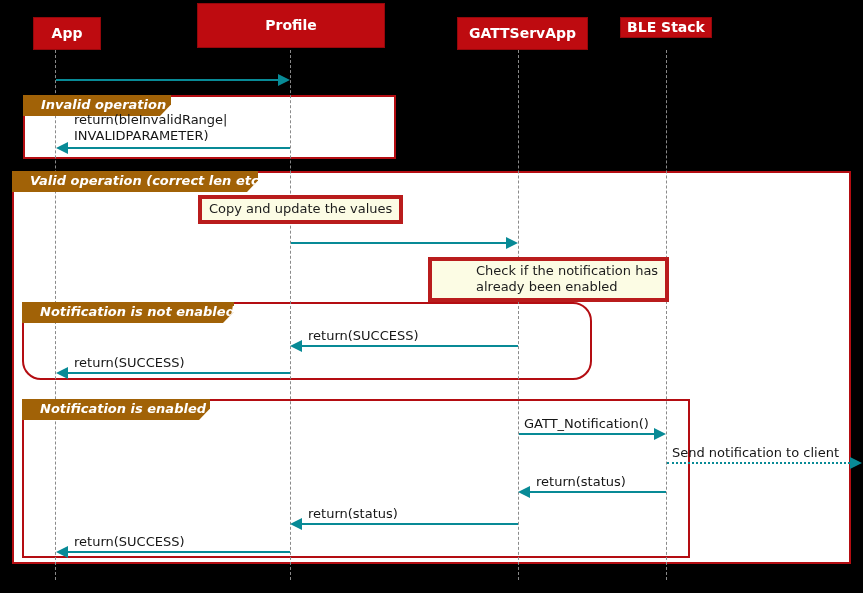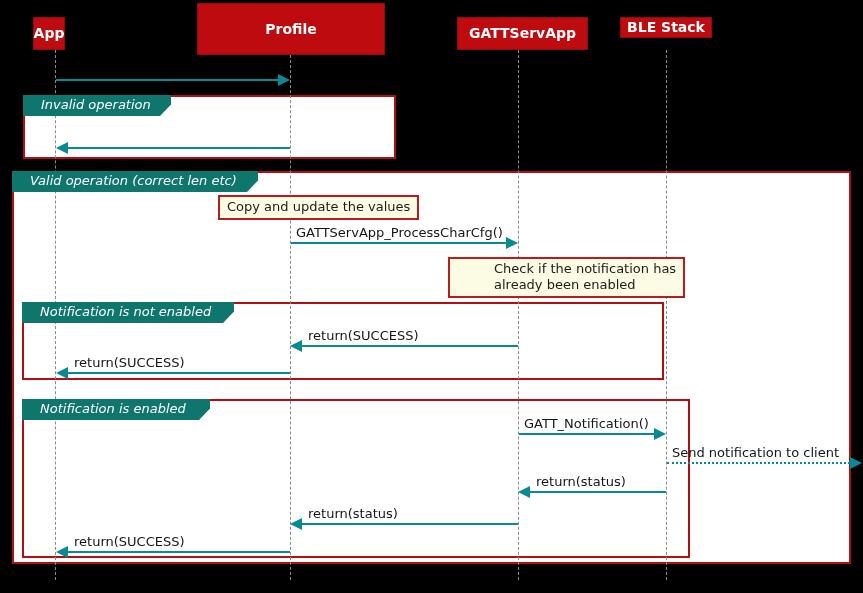--- a/index.html
+++ b/index.html
@@ -15,29 +15,29 @@
   }
   .lifeline{
     position:absolute; top:50px; height:530px; width:0;
     border-left:1px dashed #8a8a8a; z-index:2;
   }
   .fragment{
     position:absolute; background:#ffffff; border:2px solid #b40d12; box-sizing:border-box;
   }
   .fragment-tab{
     position:absolute; top:-2px; left:-2px; height:21px; box-sizing:border-box;
-    background:#0f766e; color:#ffffff; font-style:italic; font-weight:400;
+    background:#a16207; color:#ffffff; font-style:italic; font-weight:700;
     font-size:13px; line-height:20px; padding-left:18px;
     clip-path:polygon(0 0,100% 0,100% 45%,calc(100% - 11px) 100%,0 100%);
     z-index:3; white-space:nowrap;
   }
   .note{
-    position:absolute; background:#fcfce4; border:2px solid #b91c1c;
+    position:absolute; background:#fcfce4; border:4px solid #b91c1c;
     font-size:13px; color:#1c1c1c; line-height:16px; padding:2px 7px 3px;
-    z-index:4; box-sizing:border-box; white-space:nowrap;margin-left:20px;
+    z-index:4; box-sizing:border-box; white-space:nowrap;
   }
   .arrow{ position:absolute; height:0; border-top:2px solid #088a96; z-index:4; }
   .arrow.dotted{ border-top-style:dotted; }
   .arrow::after{
     content:''; position:absolute; top:-7px; width:0; height:0;
     border-top:6px solid transparent; border-bottom:6px solid transparent;
   }
   .arrow.right::after{ right:-12px; border-left:12px solid #088a96; }
   .arrow.left::after{ left:-12px; border-right:12px solid #088a96; }
   .msg-label{
@@ -51,59 +51,62 @@
 <div id="canvas">
 
   <div class="fragment" style="left:23px; top:95px; width:373px; height:64px;">
     <div class="fragment-tab" style="width:148px;">Invalid operation</div>
   </div>
 
   <div class="fragment" style="left:12px; top:171px; width:839px; height:393px;">
     <div class="fragment-tab" style="width:246px;">Valid operation (correct len etc)</div>
   </div>
 
-  <div class="fragment" style="left:22px; top:302px; width:642px; height:78px;">
+  <div class="fragment" style="left:22px; top:302px; width:570px; height:78px;border-radius:19px;">
     <div class="fragment-tab" style="width:212px;">Notification is not enabled</div>
   </div>
 
   <div class="fragment" style="left:22px; top:399px; width:668px; height:159px;">
     <div class="fragment-tab" style="width:188px;">Notification is enabled</div>
   </div>
 
   <div class="lifeline" style="left:55px;"></div>
   <div class="lifeline" style="left:290px;"></div>
   <div class="lifeline" style="left:518px;"></div>
   <div class="lifeline" style="left:666px;"></div>
 
-  <div class="participant" style="left:33px; top:17px; width:32px; height:33px;">
+  <div class="participant" style="left:33px; top:17px; width:68px; height:33px;">
     <span>App</span>
   </div>
-  <div class="participant" style="left:197px; top:3px; width:188px; height:52px;">
+  <div class="participant" style="left:197px; top:3px; width:188px; height:45px;">
     <span>Profile</span>
   </div>
   <div class="participant" style="left:457px; top:17px; width:131px; height:33px;">
     <span>GATTServApp</span>
   </div>
   <div class="participant" style="left:620px; top:17px; width:92px; height:21px;">
     <span>BLE Stack</span>
   </div>
 
   <div class="note" style="left:198px; top:195px;">
     <span>Copy and update the values</span>
   </div>
   <div class="note" style="left:428px; top:257px;padding-left:44px;">
     <div>Check if the notification has</div>
     <div>already been enabled</div>
   </div>
 
   <div class="arrow right" style="left:56px; top:79px; width:222px;"></div>
 
+  <div class="msg-label" style="left:74px; top:112px;">
+    <div>return(bleInvalidRange|</div>
+    <div>INVALIDPARAMETER)</div>
+  </div>
   <div class="arrow left" style="left:68px; top:147px; width:222px;"></div>
 
-  <div class="msg-label" style="left:296px; top:225px;">GATTServApp_ProcessCharCfg()</div>
   <div class="arrow right" style="left:291px; top:242px; width:215px;"></div>
 
   <div class="msg-label" style="left:308px; top:328px;">return(SUCCESS)</div>
   <div class="arrow left" style="left:302px; top:345px; width:216px;"></div>
 
   <div class="msg-label" style="left:74px; top:355px;">return(SUCCESS)</div>
   <div class="arrow left" style="left:68px; top:372px; width:222px;"></div>
 
   <div class="msg-label" style="left:524px; top:416px;">GATT_Notification()</div>
   <div class="arrow right" style="left:519px; top:433px; width:135px;"></div>

